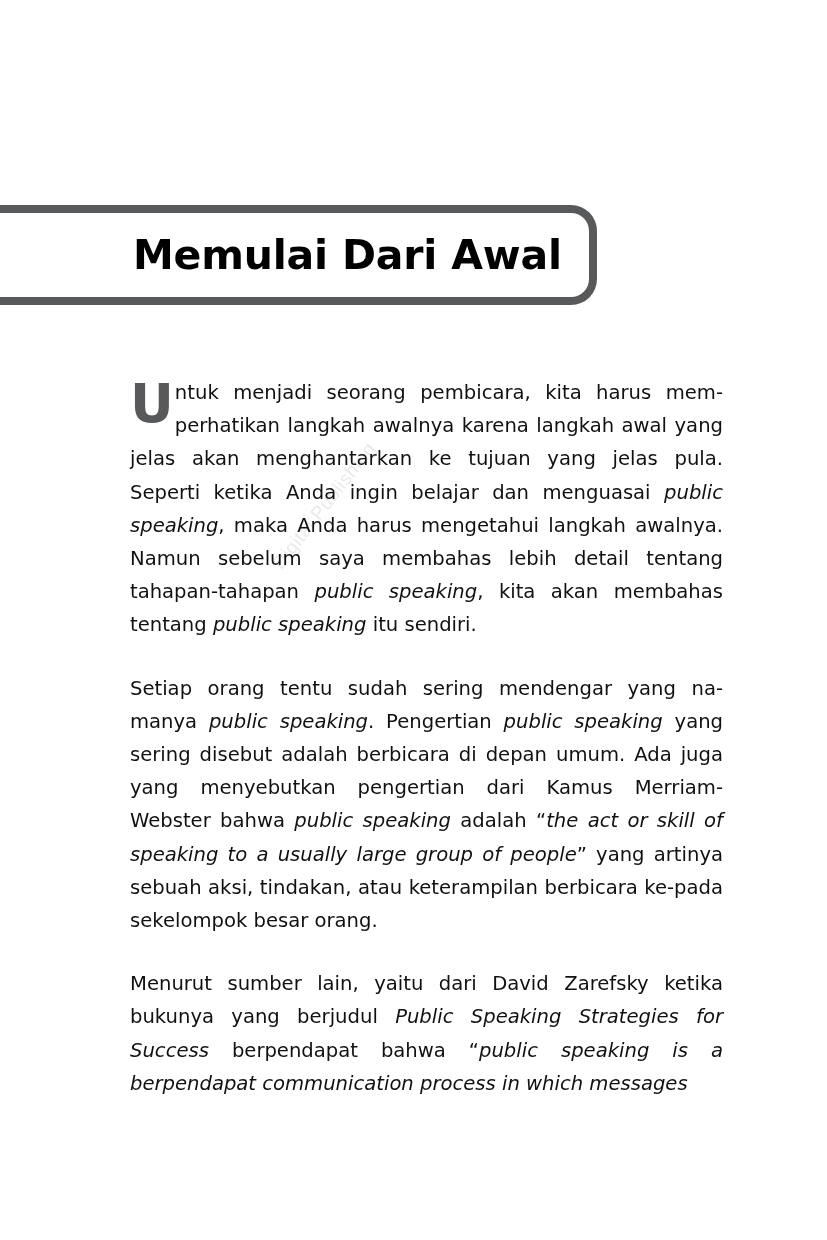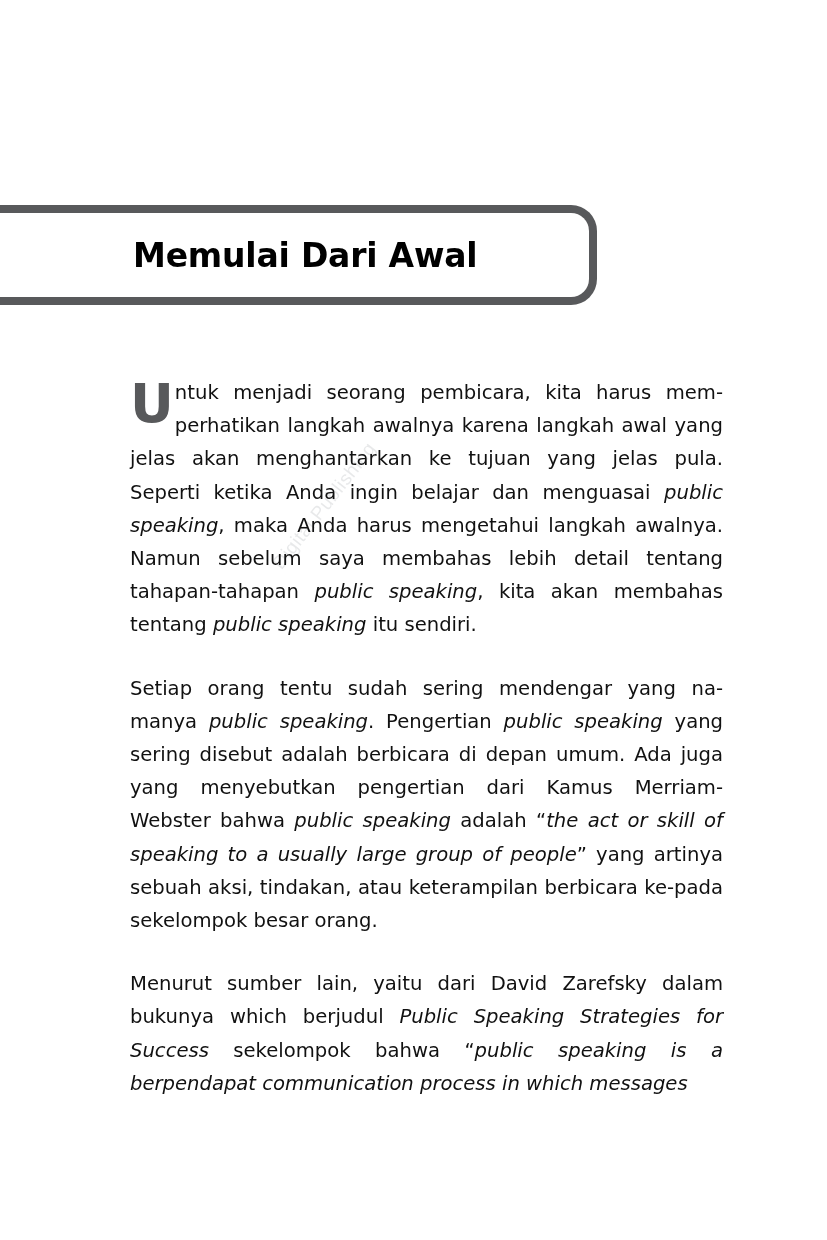--- a/index.html
+++ b/index.html
@@ -47,21 +47,21 @@
     border-top-right-radius: 26px;
     border-bottom-right-radius: 26px;
     background: #ffffff;
     display: flex;
     align-items: center;
     z-index: 2;
   }
   .title-text {
     margin-left: 173px;
     font-family: "DejaVu Sans", "Liberation Sans", sans-serif;
-    font-size: 33px;
+    font-size: 41px;
     font-weight: bold;
     color: #000000;
     letter-spacing: -0.2px;
     white-space: nowrap;
   }
 
   
   .body-col {
     position: absolute;
     left: 130px;
@@ -104,17 +104,17 @@
   </div>
 
   <div class="body-col">
     <p class="para">
       <span class="dropcap">U</span><span><span>ntuk menjadi seorang pembicara, kita harus mem-perhatikan langkah awalnya karena langkah awal yang jelas akan menghantarkan ke tujuan yang jelas pula. Seperti ketika Anda ingin belajar dan menguasai </span><em>public speaking</em><span>, maka Anda harus mengetahui langkah awalnya. Namun sebelum saya membahas lebih detail tentang tahapan-tahapan </span><em>public speaking</em><span>, kita akan membahas tentang </span><em>public speaking</em><span> itu sendiri.</span></span>
     </p>
     <p class="para">
       <span><span>Setiap orang tentu sudah sering mendengar yang na-manya </span><em>public speaking</em><span>. Pengertian </span><em>public speaking</em><span> yang sering disebut adalah berbicara di depan umum. Ada juga yang menyebutkan pengertian dari Kamus Merriam-Webster bahwa </span><em>public speaking</em><span> adalah “</span><em>the act or skill of speaking to a usually large group of people</em><span>” yang artinya sebuah aksi, tindakan, atau keterampilan berbicara ke-pada sekelompok besar orang.</span></span>
     </p>
     <p class="para">
-      <span><span>Menurut sumber lain, yaitu dari David Zarefsky dalam bukunya which berjudul </span><em>Public Speaking Strategies for Success</em><span> sekelompok bahwa “</span><em>public speaking is a berpendapat communication process in which messages</em></span>
+      <span><span>Menurut sumber lain, yaitu dari David Zarefsky ketika bukunya yang berjudul </span><em>Public Speaking Strategies for Success</em><span> berpendapat bahwa “</span><em>public speaking is a berpendapat communication process in which messages</em></span>
     </p>
   </div>
 
 </div>
 
 </body></html>

